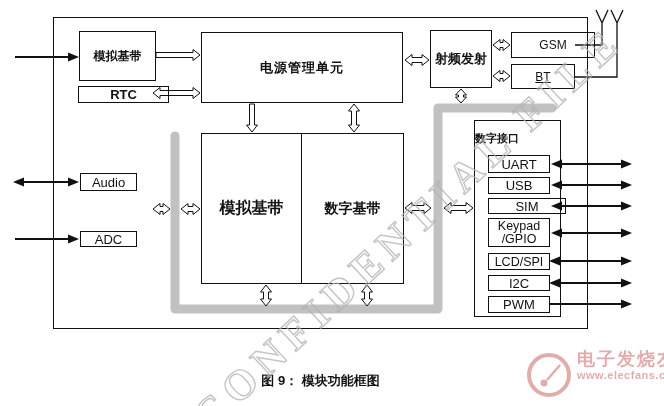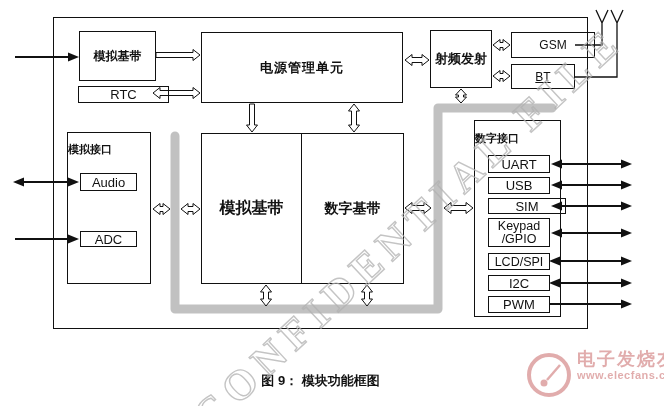--- a/index.html
+++ b/index.html
@@ -81,32 +81,29 @@
         <polygon points="632,283 621,278.5 621,287.5" fill="#111"></polygon>
         <line x1="549" y1="304" x2="623" y2="304" stroke="#111" stroke-width="2"></line>
         <polygon points="632,304 621,299.5 621,308.5" fill="#111"></polygon>
       </g>
   </svg>
 
   <div class="frame" style="left:53px;top:17px;width:535px;height:312px;"></div>
 
   <div class="box cn" style="left:79px;top:31px;width:77px;height:50px;font-size:12px;">模拟基带</div>
 
-  <div class="box" style="left:78px;top:86px;width:91px;height:17px;font-size:13px;">RTC</div>
+  <div class="box" style="left:78px;top:86px;width:91px;height:17px;font-size:13px;font-weight:bold;">RTC</div>
 
   <div class="box cn" style="left:201px;top:32px;width:202px;height:71px;font-size:13px;letter-spacing:1px;">电源管理单元</div>
 
   <div class="box cn" style="left:430px;top:30px;width:62px;height:58px;font-size:13px;">射频发射</div>
 
   <div class="box" style="left:511px;top:32px;width:84px;height:26px;font-size:12px;">GSM</div>
   <div class="box" style="left:511px;top:64px;width:64px;height:25px;font-size:12px;text-decoration:underline;">BT</div>
 
-  <div class="frame" style="left:67px;top:132px;width:84px;height:152px;">
-    <div class="box-title" style="top:9px;">模拟接口</div>
-  </div>
   <div class="box" style="left:80px;top:173px;width:57px;height:18px;font-size:13px;">Audio</div>
   <div class="box" style="left:80px;top:231px;width:57px;height:16px;font-size:13px;">ADC</div>
 
   <div class="box cn" style="left:201px;top:133px;width:101px;height:151px;font-size:16px;">模拟基带</div>
   <div class="box cn" style="left:301px;top:133px;width:103px;height:151px;font-size:14px;">数字基带</div>
 
   <div class="frame" style="left:474px;top:120px;width:87px;height:197px;">
     <div class="box-title" style="top:10px;">数字接口</div>
   </div>
   <div class="box" style="left:488px;top:155px;width:62px;height:18px;font-size:13px;">UART</div>

